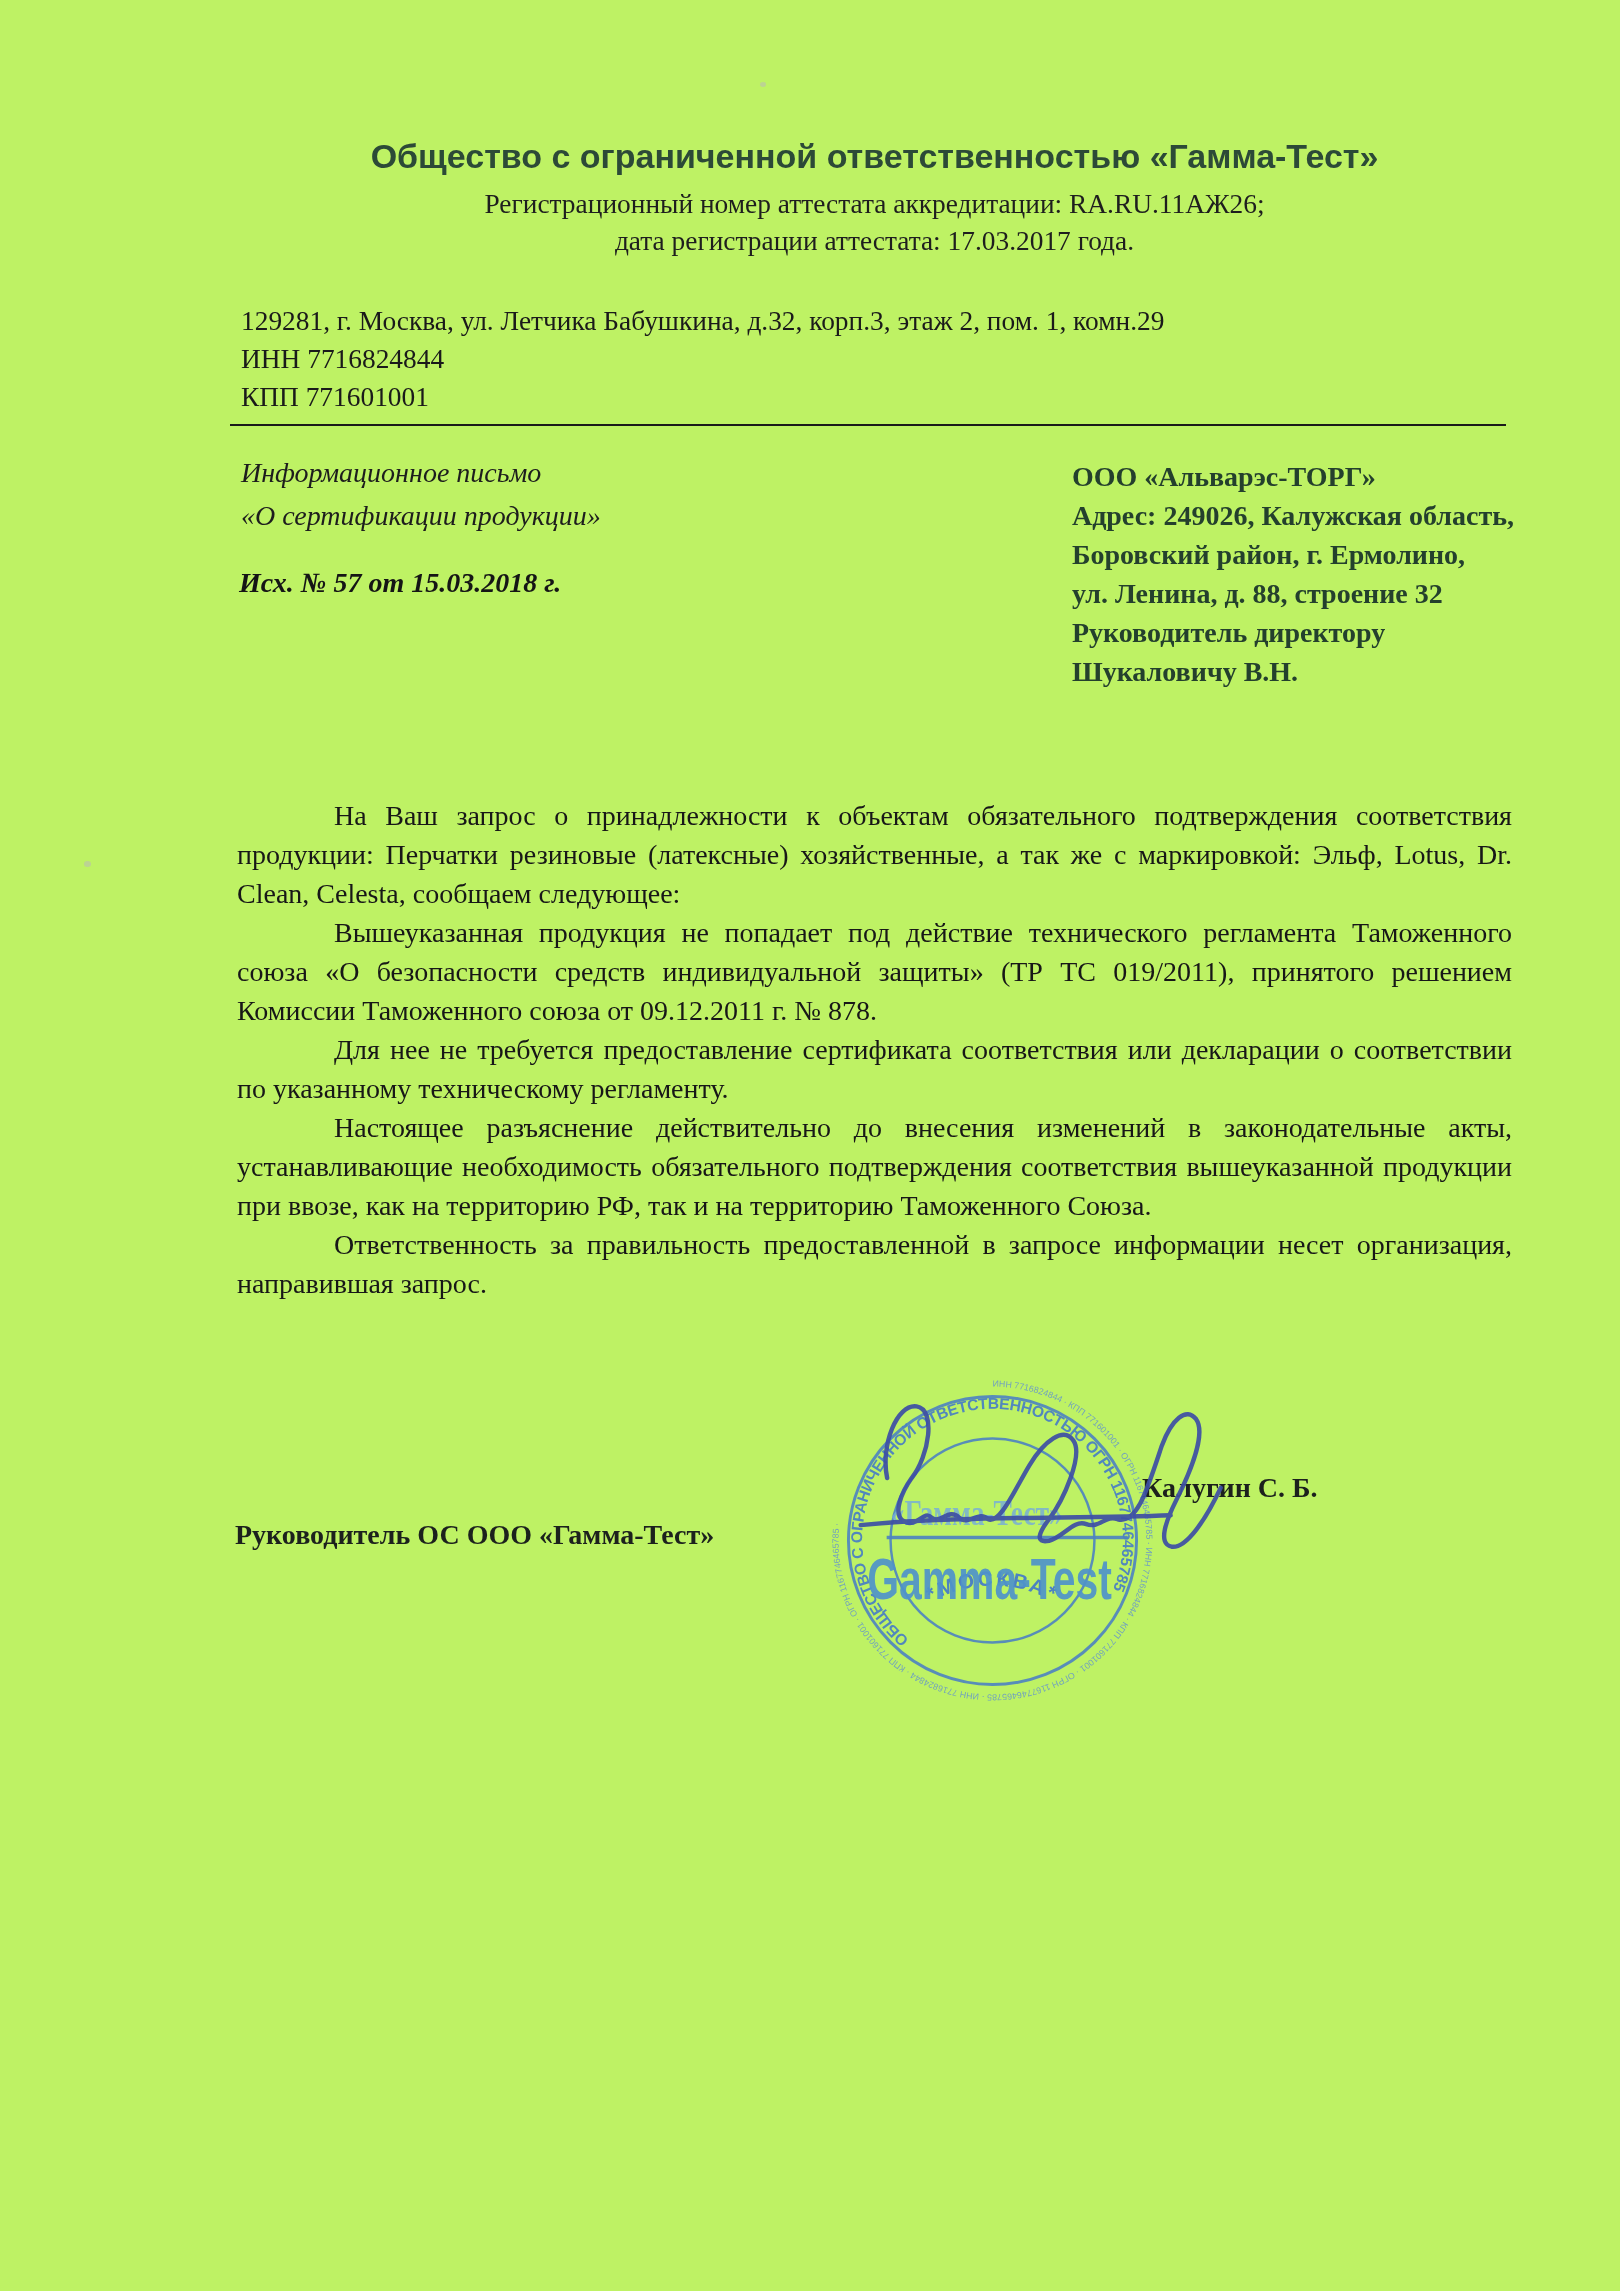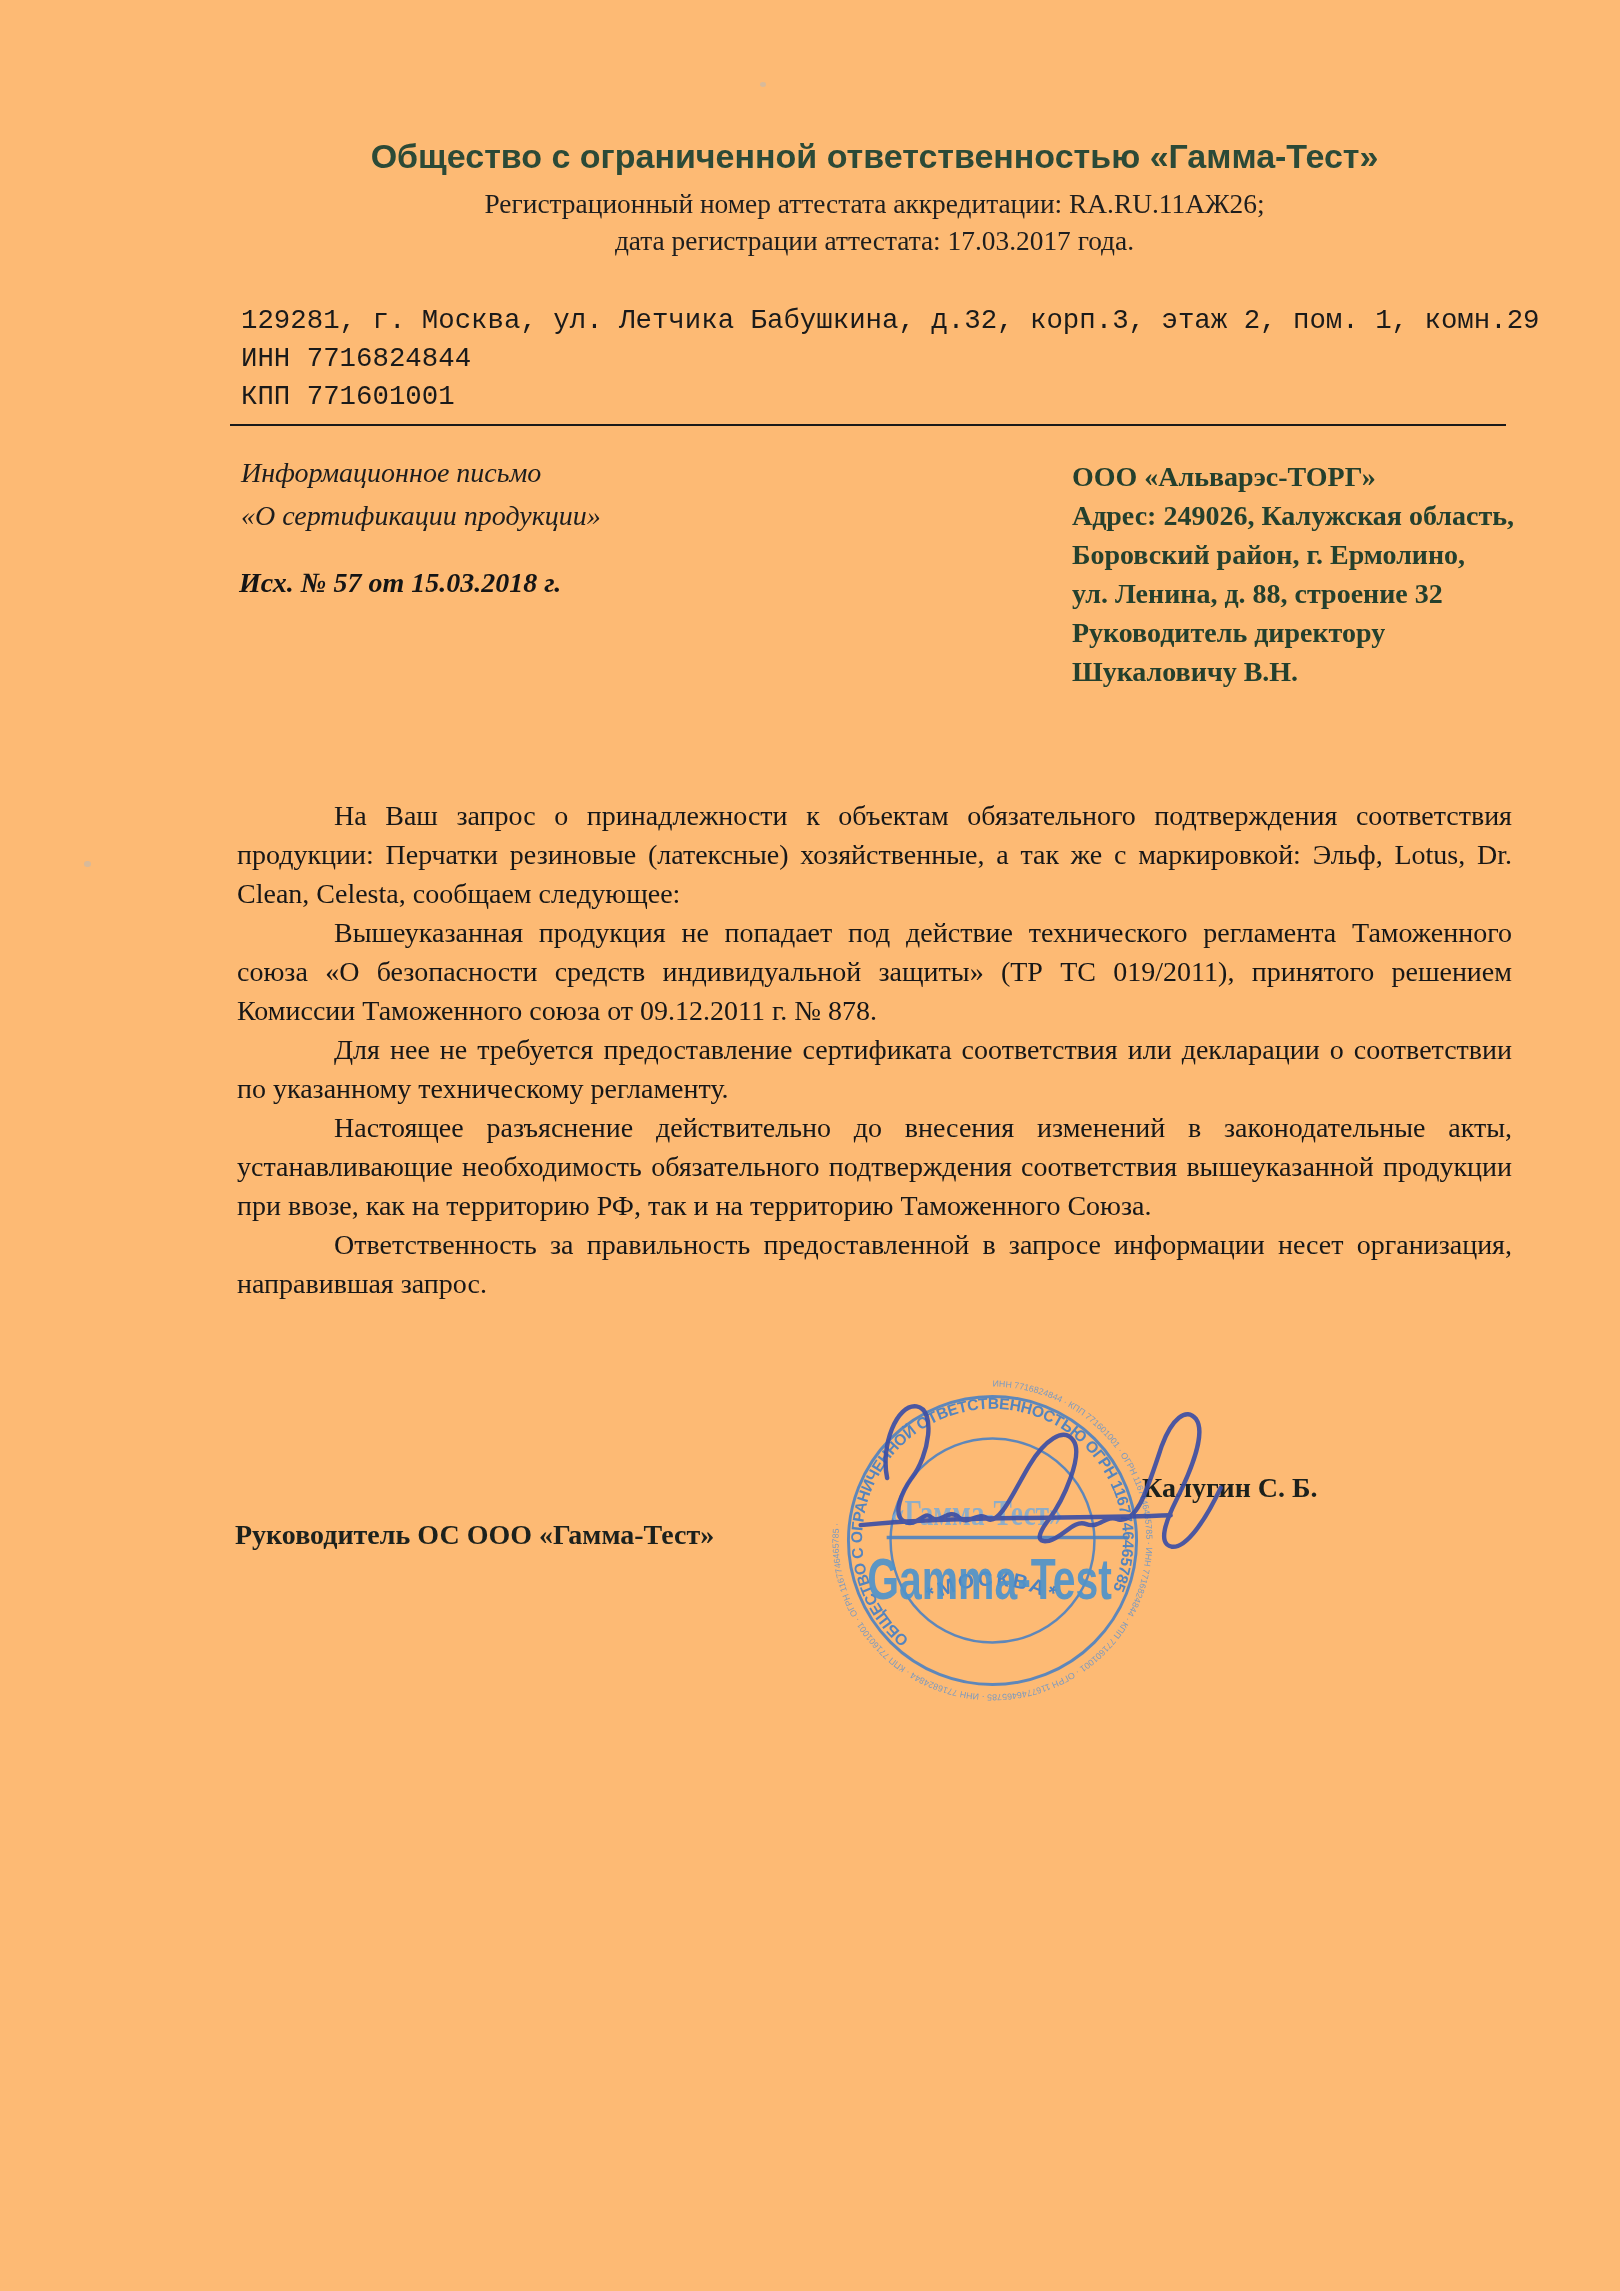--- a/index.html
+++ b/index.html
@@ -1,39 +1,39 @@
 <!DOCTYPE html>
 <html><head>
 <meta charset="utf-8">
 <style>
   html,body{margin:0;padding:0;background:#e8e8e8;}
   .page{
     position:relative;
     width:1620px;height:2292px;
-    background:#fdba74;
+    background:#bef264;
     overflow:hidden;
     font-family:"Liberation Serif", serif;
     color:#1c1c1c;
   }
   
   .letterhead{
     position:absolute;left:237px;top:135px;width:1275px;
     text-align:center;
   }
   .org-title{
     font-family:"Liberation Sans", sans-serif;
     font-weight:bold;font-size:34px;line-height:43px;
     color:#2c4a37;
   }
   .accred-line{font-size:27.4px;line-height:37px;margin-top:7.8px;color:#1e1e1e;}
   .regdate-line{font-size:27.4px;line-height:37px;color:#1e1e1e;}
   
   .requisites{
     position:absolute;left:241px;top:302px;
-    font-size:27.4px;line-height:38px;color:#1a1a1a;font-family:Liberation Mono, monospace;
+    font-size:27.4px;line-height:38px;color:#1a1a1a;
   }
   .rule{
     position:absolute;left:230px;top:424px;width:1276px;height:0;
     border-top:2.9px solid #1a1a1a;
   }
   
   .letter-meta{
     position:absolute;left:241px;top:451px;
     font-style:italic;font-size:28px;line-height:43px;color:#1d1d1d;
   }

